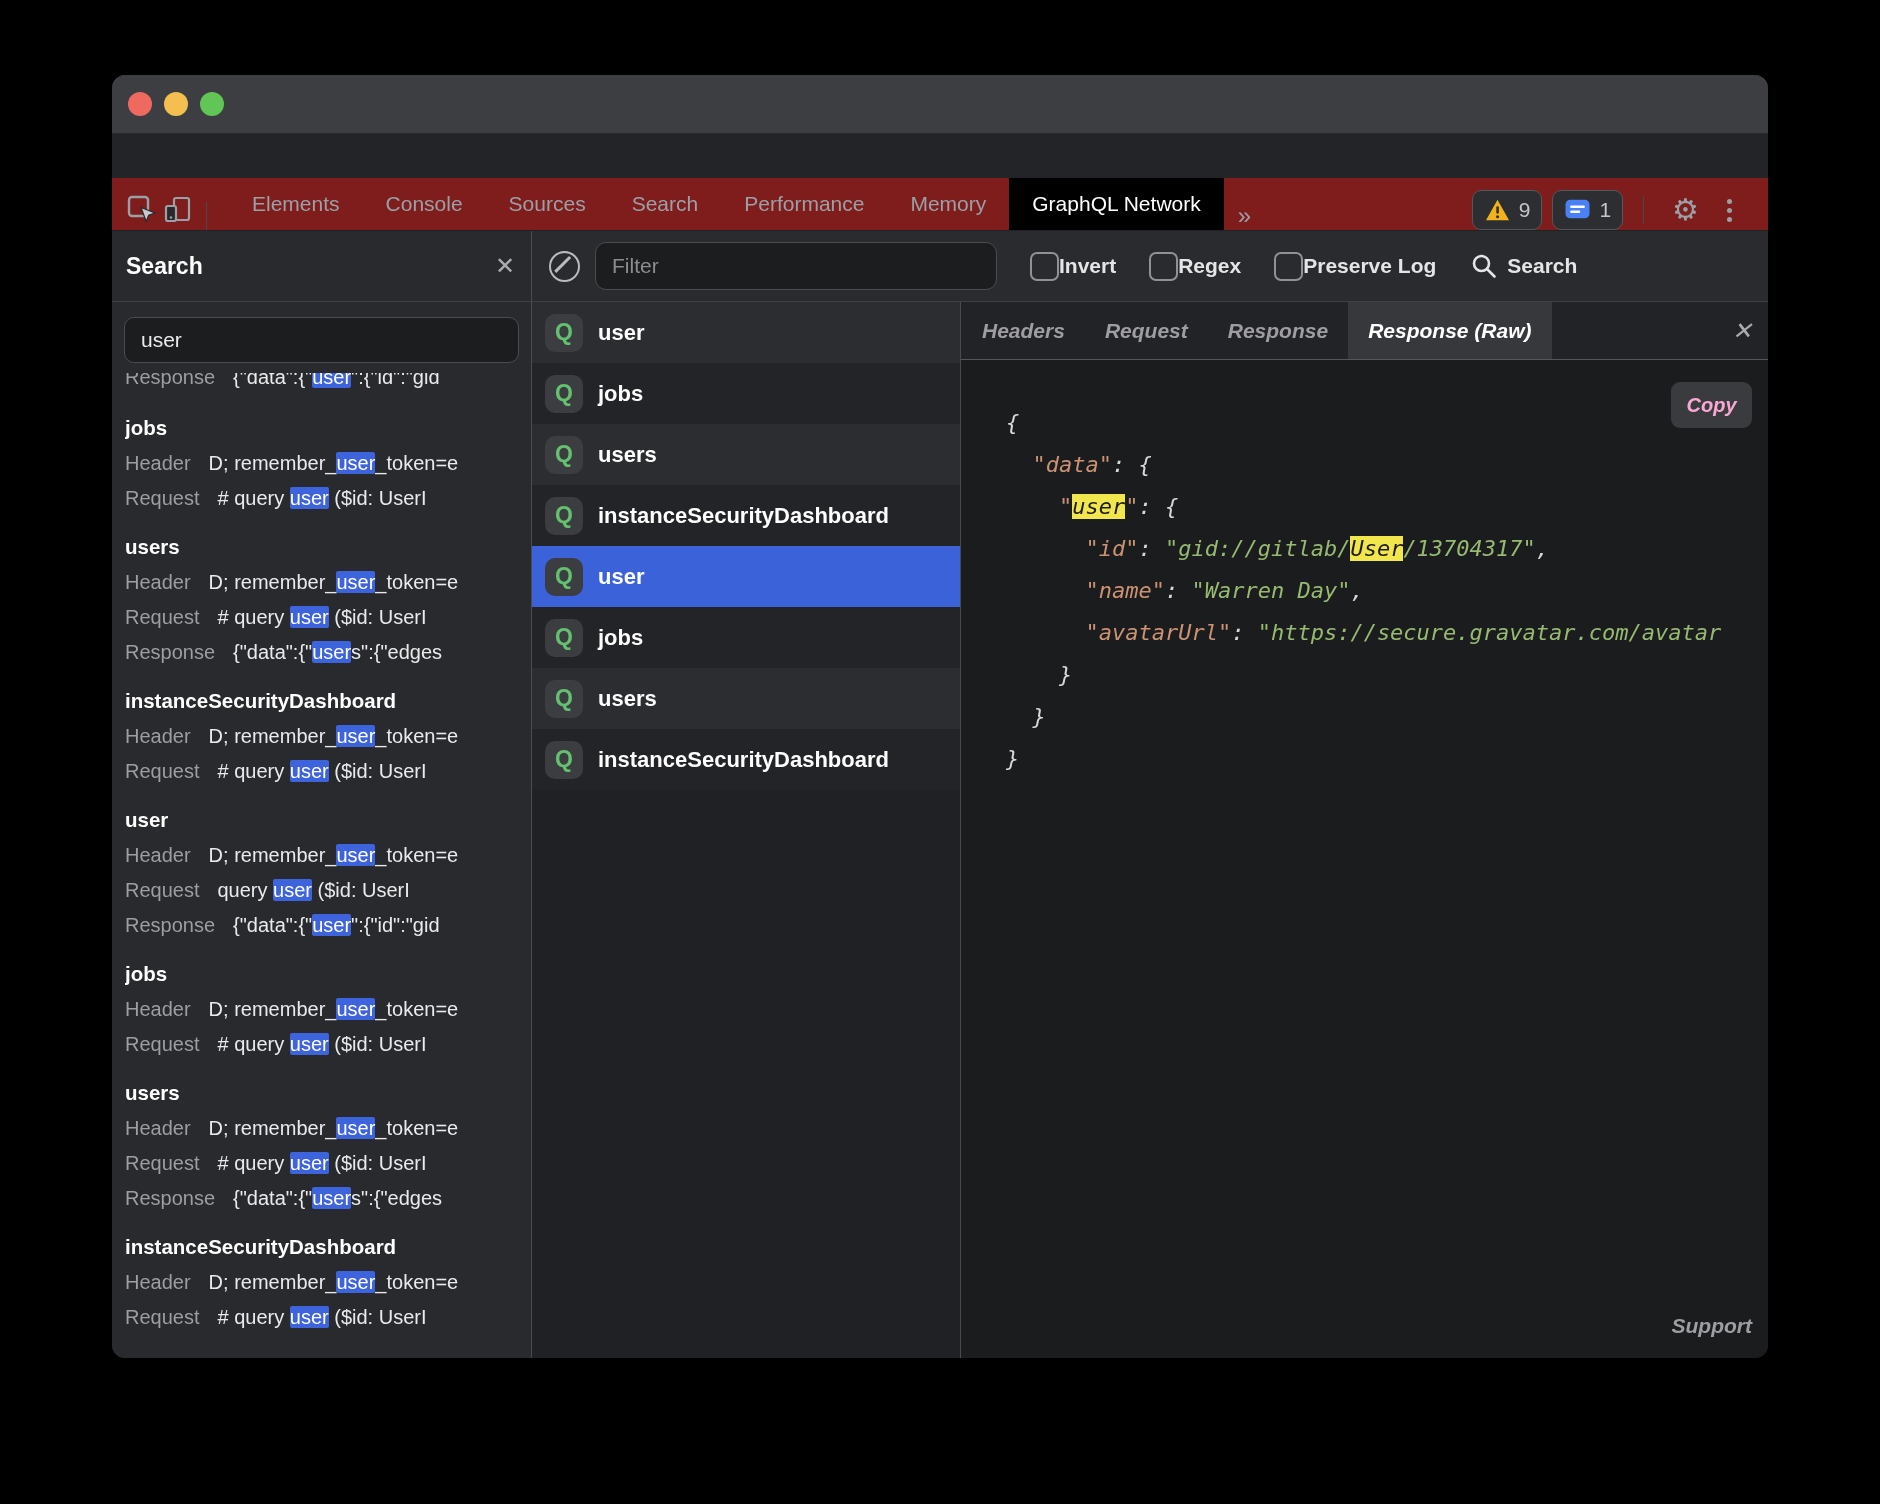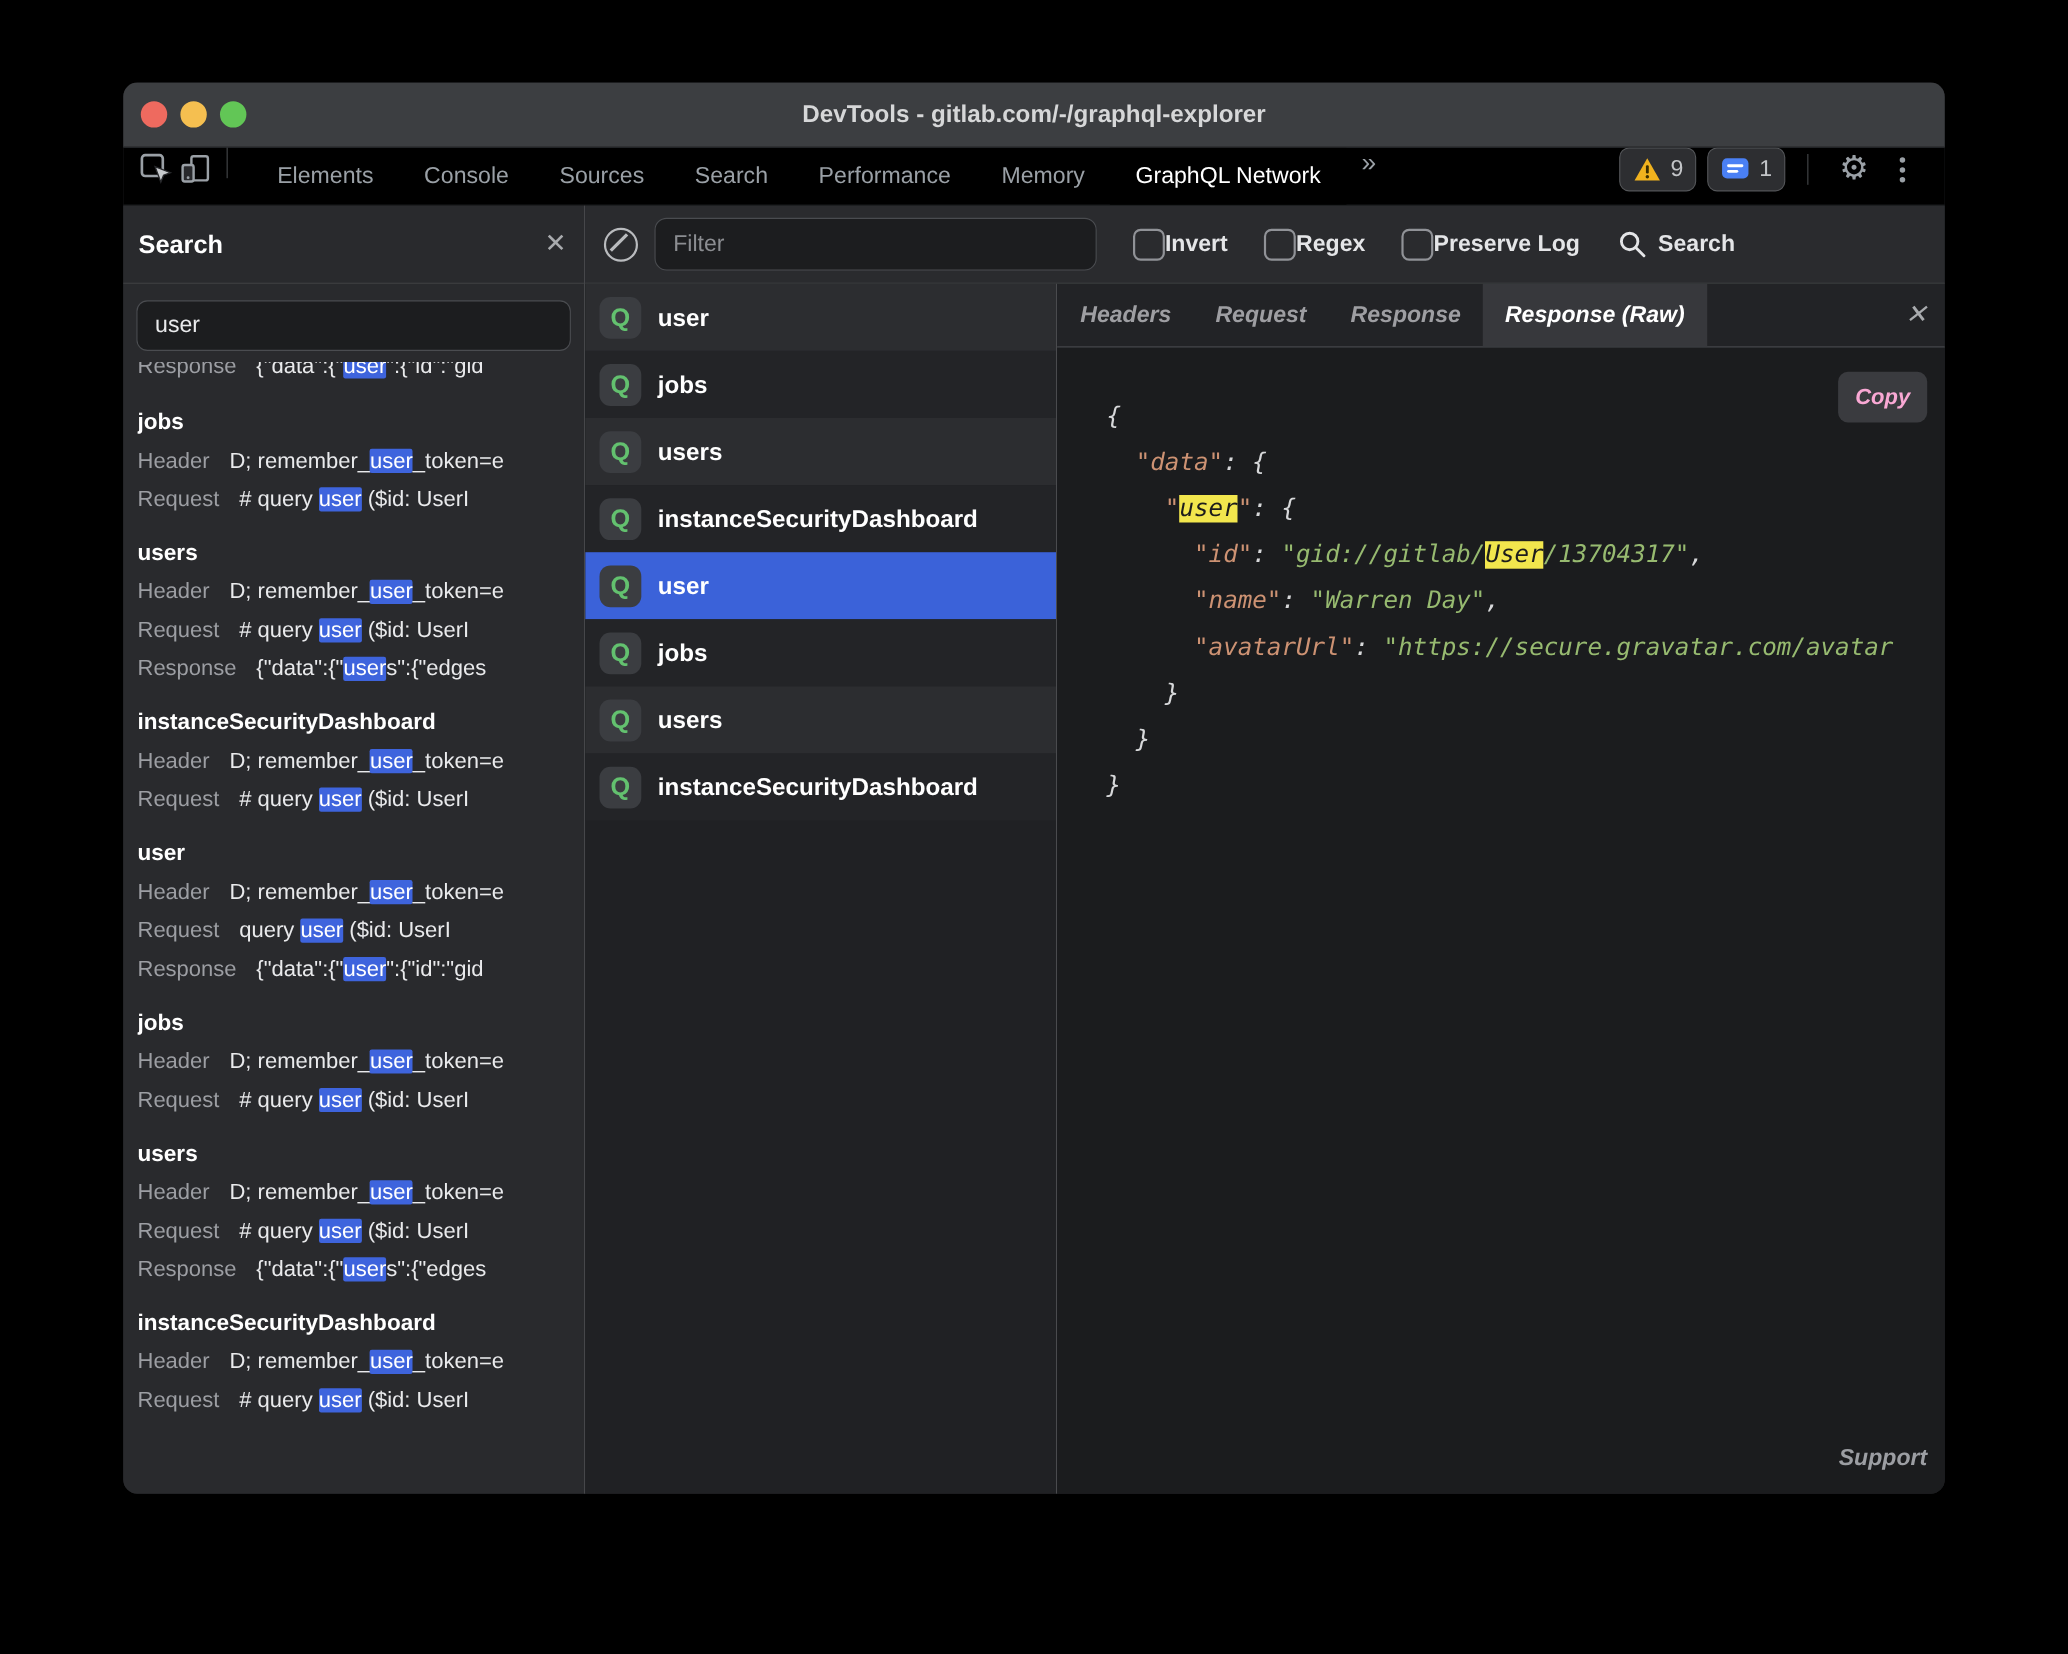--- a/index.html
+++ b/index.html
@@ -11,22 +11,22 @@
   
   .titlebar{height:58px;background:#3c3e41;position:relative;flex:0 0 auto;
             display:flex;align-items:center;border-bottom:1px solid #2a2b2d;}
   .lights{display:flex;gap:12px;padding-left:16px;}
   .light{width:24px;height:24px;border-radius:50%;}
   .light.red{background:#ee6a5f;} .light.yellow{background:#f5bf50;} .light.green{background:#62c656;}
   .win-title{position:absolute;left:0;right:0;text-align:center;color:#d6d7d8;
              font-size:22px;font-weight:700;}
 
   
-  .tabbar{height:52px;background:#000000;display:flex;align-items:flex-start;flex:0 0 auto;
-          border-bottom:1px solid #202124;}
+  .tabbar{height:52px;background:#7f1d1d;display:flex;align-items:flex-end;flex:0 0 auto;
+          border-bottom:1px solid #202124;margin-top:44px;}
   .tb-icon{width:36px;height:40px;display:flex;align-items:center;justify-content:center;}
   .tb-icon:first-child{margin-left:12px;}
   .vsep{width:1px;height:28px;background:#47494c;margin:0 10px;}
   .tabs{display:flex;height:100%;margin-left:12px;}
   .tab{display:flex;align-items:center;padding:0 23px;color:#9aa0a6;font-size:21px;height:100%;}
   .tab.active{background:#000;color:#fff;}
   .chevron{color:#9aa0a6;font-size:24px;padding:0 14px;}
   .badges{margin-left:auto;display:flex;align-items:center;gap:10px;padding-right:26px;}
   .pill{display:flex;align-items:center;gap:8px;height:38px;padding:0 11px;border:1px solid #55575a;
         border-radius:9px;background:#2d2e31;color:#c3c5c8;font-size:21px;}
@@ -119,21 +119,20 @@
 
 <div class="canvas">
   <div class="window">
 
     <div class="titlebar">
       <div class="lights">
         <span class="light red"></span>
         <span class="light yellow"></span>
         <span class="light green"></span>
       </div>
-      <div class="win-title">DevTools - gitlab.com/-/graphql-explorer</div>
     </div>
 
     <div class="tabbar">
       <span class="tb-icon">
         <svg width="32" height="32" viewBox="0 0 32 32">
           <rect x="3" y="3" width="19" height="19" rx="3" fill="none" stroke="#9aa0a6" stroke-width="2.4"></rect>
           <path d="M15 13.5 L29 19 L22.7 21.3 L20.2 27.5 Z" fill="#c7cacd" stroke="#28292c" stroke-width="1.2"></path>
         </svg>
       </span>
       <span class="tb-icon">

